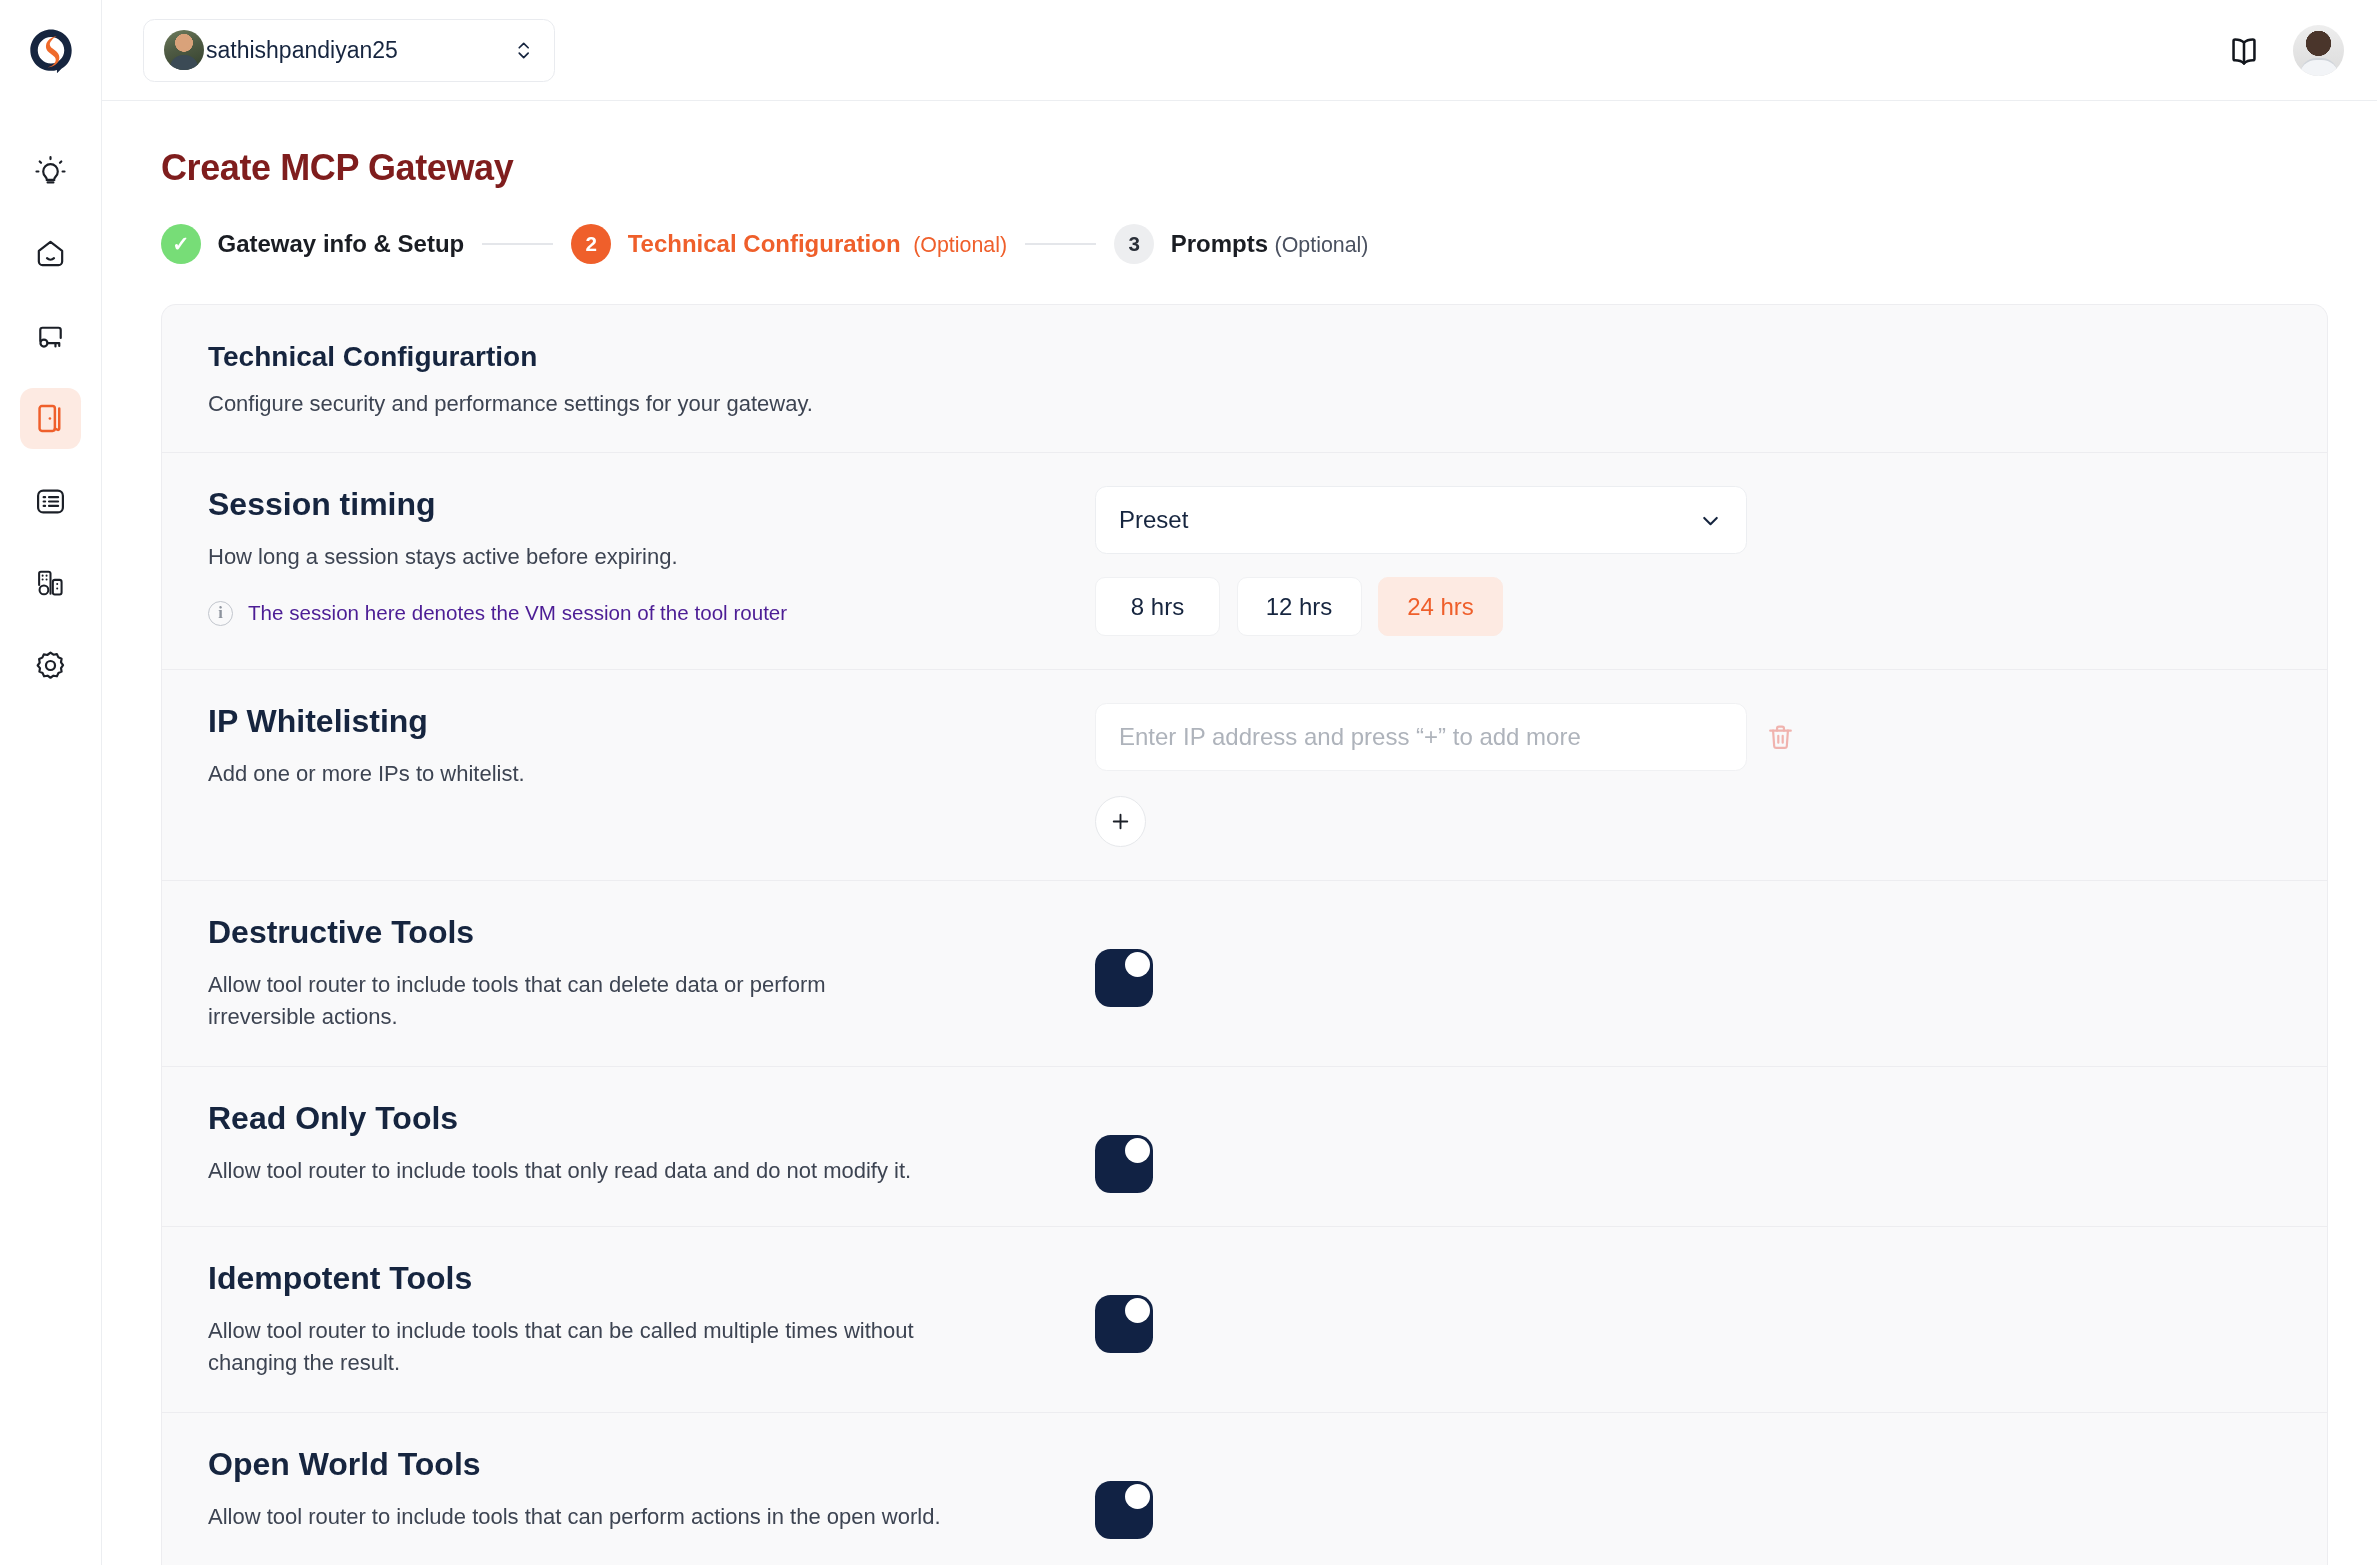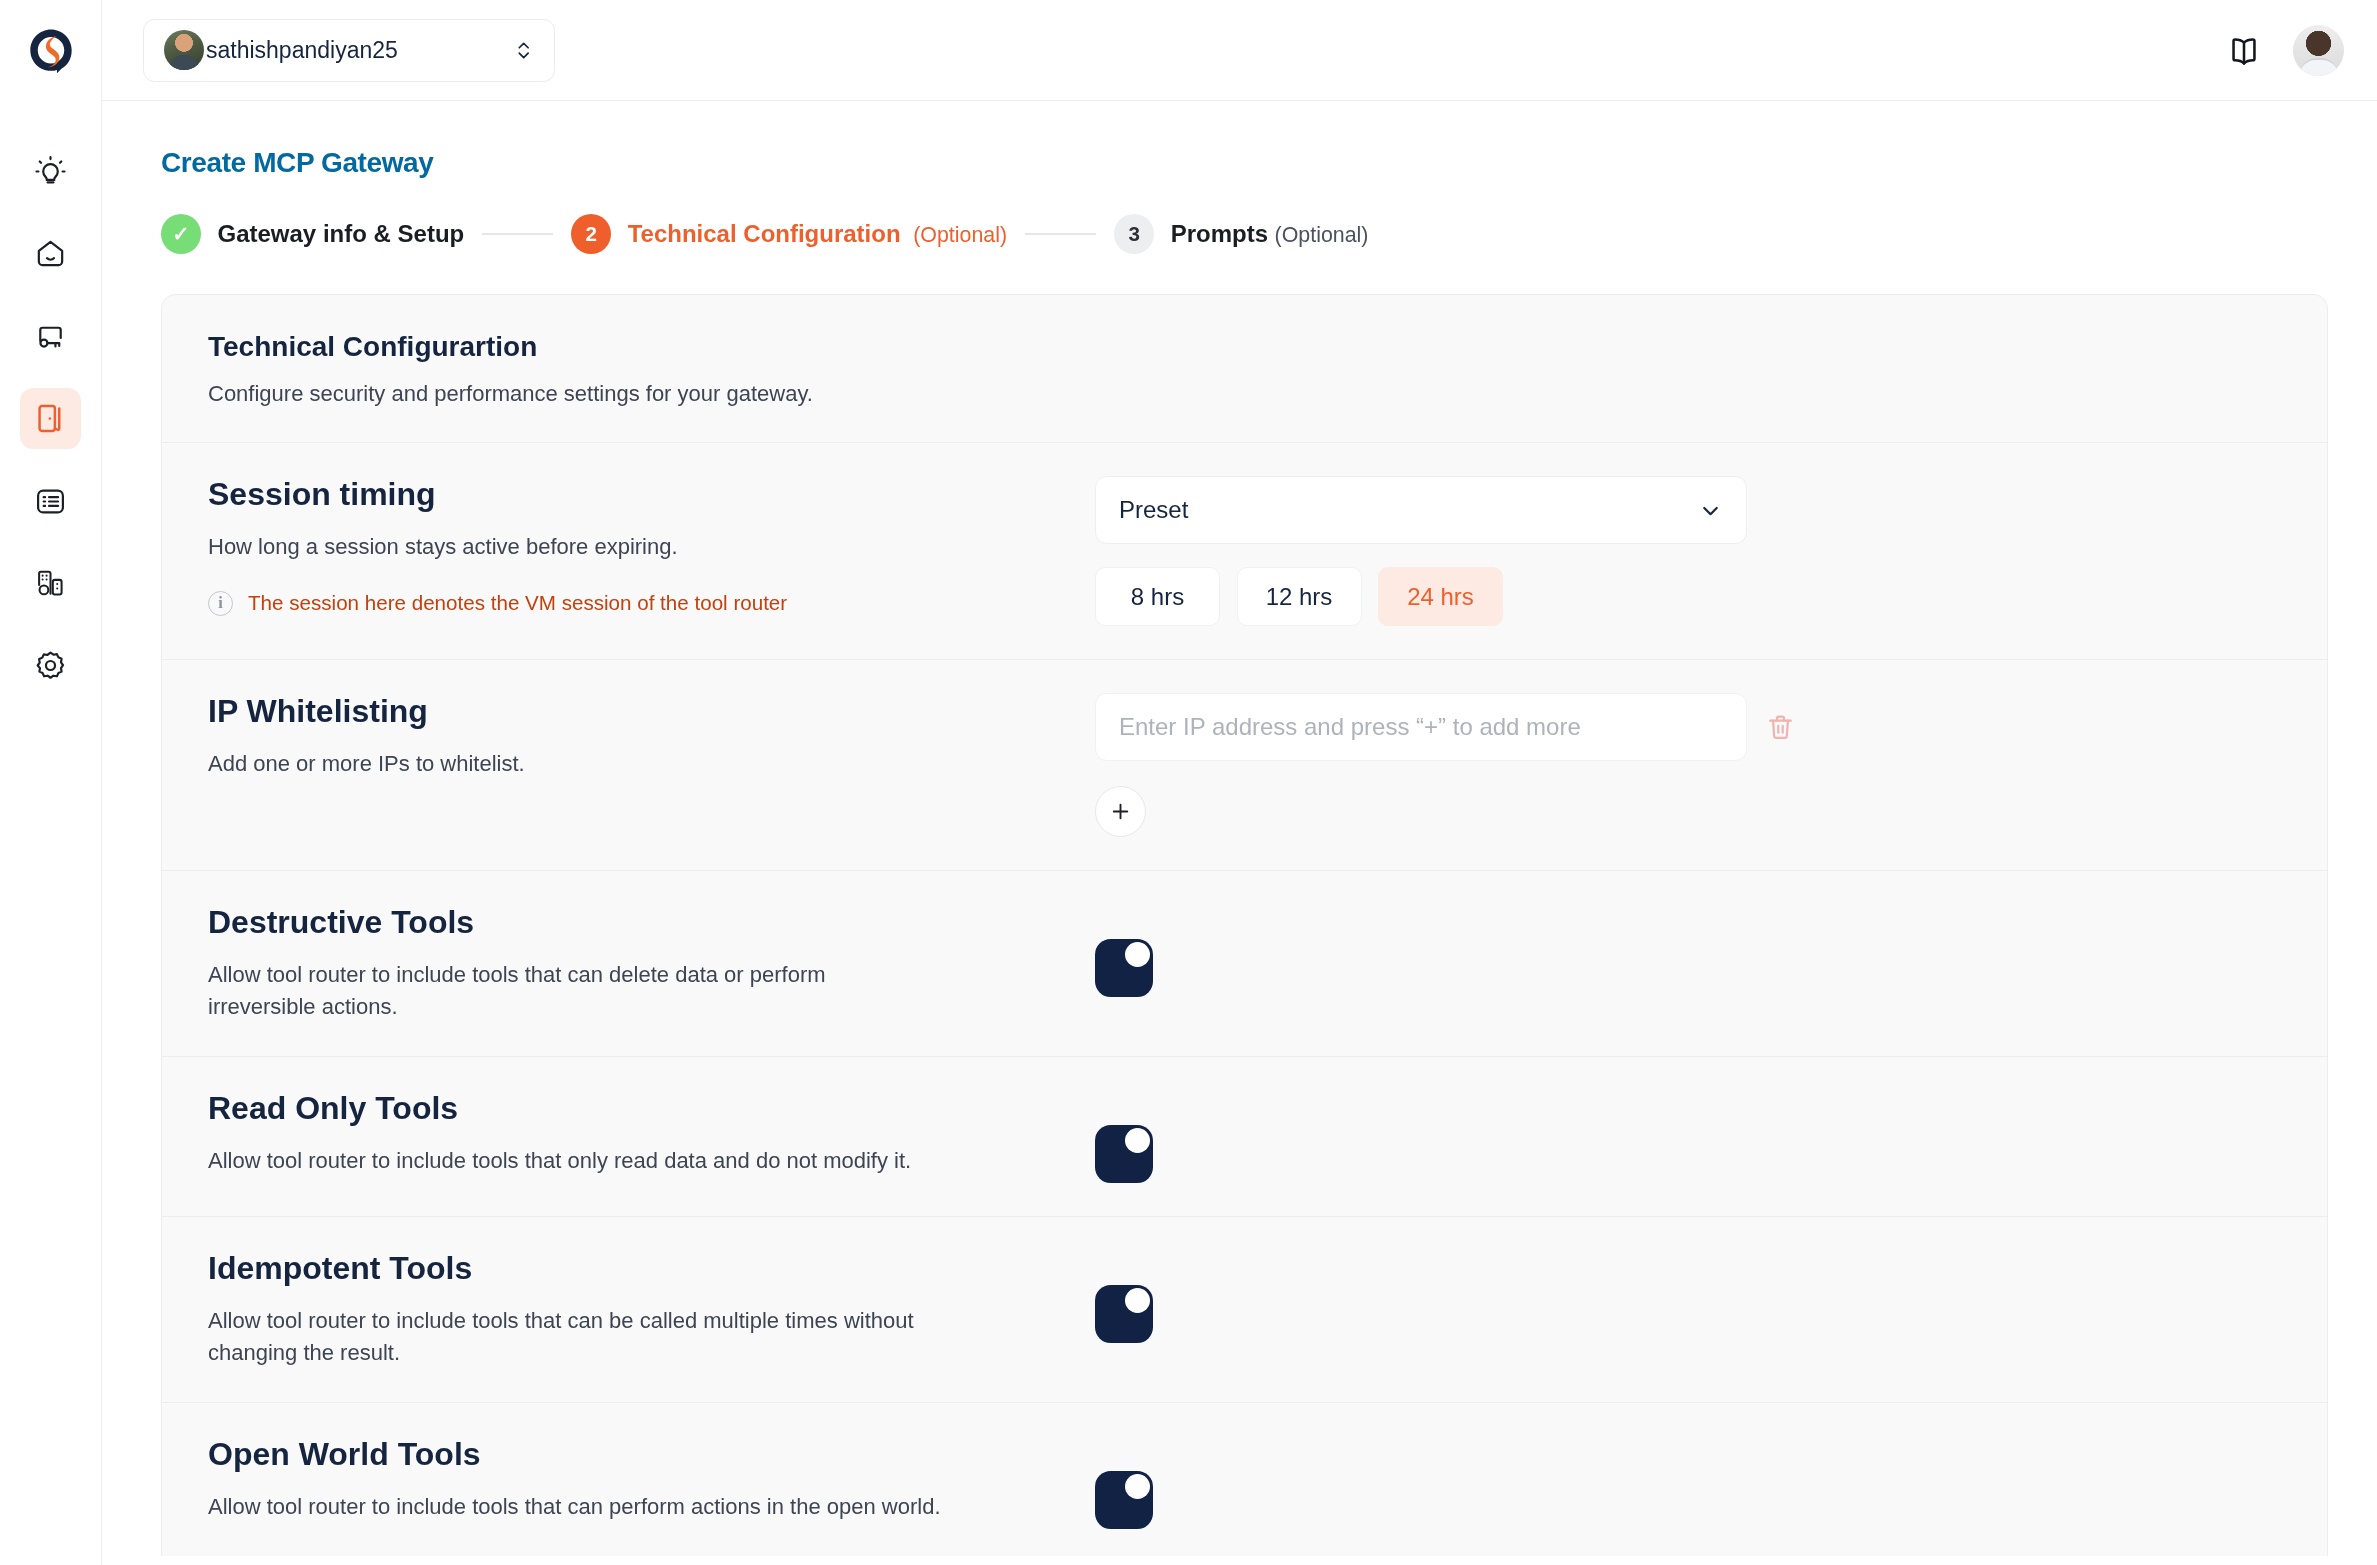--- a/index.html
+++ b/index.html
@@ -71,21 +71,21 @@
     position: relative; overflow: hidden; cursor: pointer;
   }
   .avatar-img::after {
     content:""; position:absolute; left:50%; top:66%; transform:translateX(-50%);
     width: 38px; height: 26.4px; border-radius: 16.5px 16.5px 0 0; background: #f2f4f7;
     border-top: 2.5px solid #cfd4da;
   }
 
   
   .content { flex: 1 1 auto; padding: 46px 49px 0 59px; overflow: hidden; }
-  .page-title { font-size: 28px; font-weight: 700; color: #0369a1; letter-spacing: -0.4px; }
+  .page-title { font-size: 36px; font-weight: 700; color: #7f1d1d; letter-spacing: -0.4px; }
 
   
   .stepper { display: flex; align-items: center; margin-top: 35px; }
   .step { display: flex; align-items: center; gap: 16.5px; }
   .step-badge {
     width: 40px; height: 40px; border-radius: 50%;
     display: flex; align-items: center; justify-content: center;
     font-size: 20.6px; font-weight: 600; flex: 0 0 40px;
   }
   .step-badge.done { background: #77dd77; color: #ffffff; }
@@ -114,21 +114,21 @@
     display: flex; padding: 33px 46px 33px 46px;
     border-bottom: 1.6px solid #ededf0;
   }
   .row:last-child { border-bottom: none; }
   .row-left { width: 887px; flex: 0 0 887px; }
   .row-title { font-size: 32px; font-weight: 700; color: #16253f; }
   .row-desc { font-size: 22px; color: #3d4452; margin-top: 18px; line-height: 1.45; max-width: 784px; }
   .row-right { flex: 1 1 auto; display: flex; flex-direction: column; }
 
   .hint { display: flex; align-items: center; gap: 15px; margin-top: 28px; }
-  .hint-text { font-size: 20.6px; color: #c2410c; text-align: center; }
+  .hint-text { font-size: 20.6px; color: #4c1d95; text-align: center; }
   .info-circle {
     width: 25px; height: 25px; border-radius: 50%; border: 1.6px solid #c2c6cd;
     color: #8d939d; font-size: 16.5px; font-weight: 700;
     display: flex; align-items: center; justify-content: center; font-family: "Liberation Serif", serif;
     flex: 0 0 25px;
   }
 
   .select {
     width: 652px; height: 68px; background: #fff;
     border: 1.6px solid #eceef1; border-radius: 11.5px;

